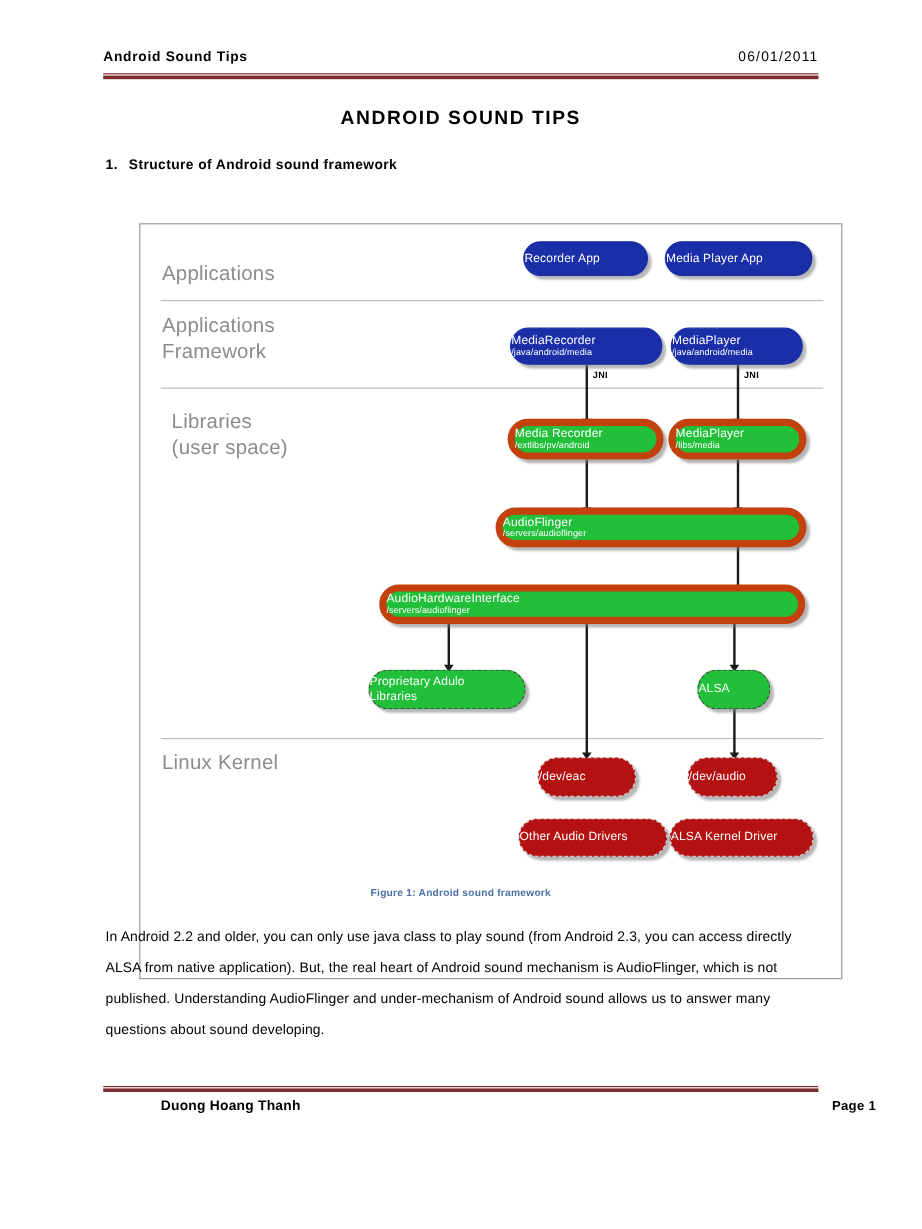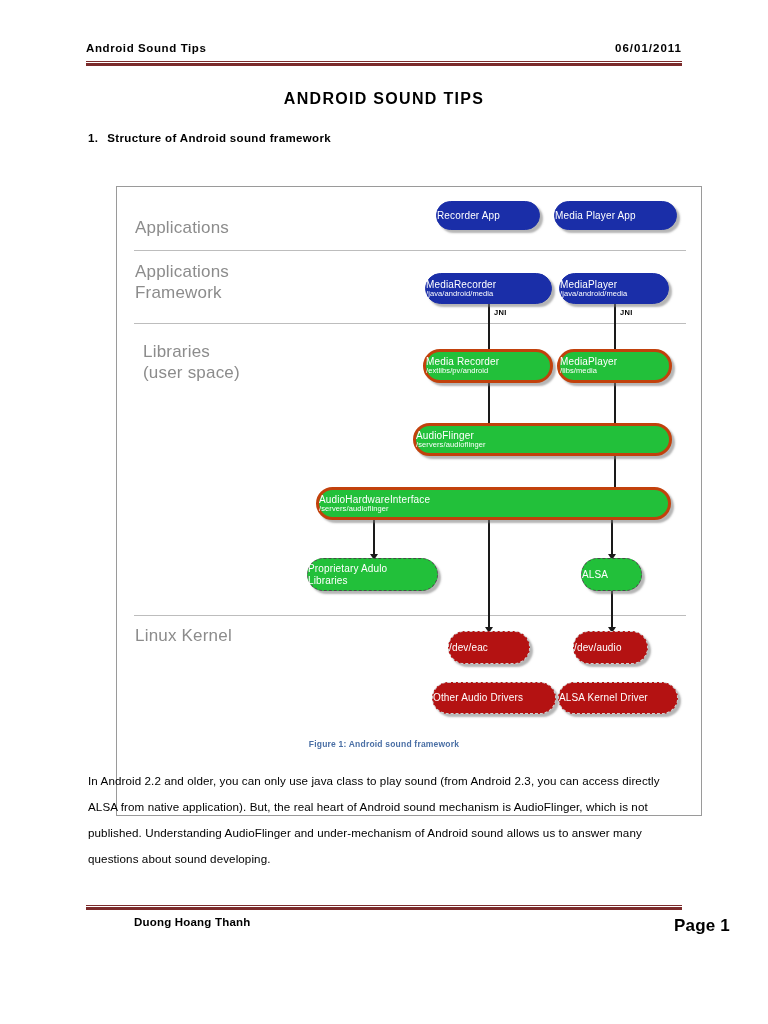--- a/index.html
+++ b/index.html
@@ -40,21 +40,21 @@
     font-weight: bold;
     letter-spacing: 0.6px;
     color: #000;
     white-space: nowrap;
   }
   .header-date {
     position: absolute;
     right: 0;
     top: 0;
     font-size: 11.5px;
-    font-weight: bold;
+    font-weight: normal;
     letter-spacing: 1.0px;
     color: #000;
     white-space: nowrap;
   }
   .rule-double {
     position: absolute;
     left: 86px;
     width: 596px;
     height: 5px;
   }
@@ -143,21 +143,21 @@
     letter-spacing: 0.15px;
     white-space: nowrap;
   }
   .node .t2 {
     font-size: 7.5px;
     line-height: 1.15;
     letter-spacing: 0.1px;
     white-space: nowrap;
   }
   .node.blue  { background: #1a2ea8; border: 1px solid #1a2ea8; }
-  .node.green { background: #22c03a; border: 3px solid #c2410c; }
+  .node.green { background: #22c03a; border: 6px solid #c2410c; }
   .node.green.dashed { border: 1.5px dashed #4a4a4a; }
   .node.red   { background: #b41212; border: 1.5px dashed #cfcfcf; }
 
   
   .conn {
     position: absolute;
     width: 1.5px;
     background: #1a1a1a;
     z-index: 2;
   }
@@ -216,21 +216,21 @@
     left: 0; top: 0;
     font-size: 11.5px;
     font-weight: bold;
     letter-spacing: 0.2px;
     color: #000;
     white-space: nowrap;
   }
   .footer-page {
     position: absolute;
     right: 0; top: 0;
-    font-size: 17px;
+    font-size: 11px;
     font-weight: bold;
     letter-spacing: 0.2px;
     color: #000;
     white-space: nowrap;
   }
 </style>
 </head>
 <body>
 
 <div class="page">

